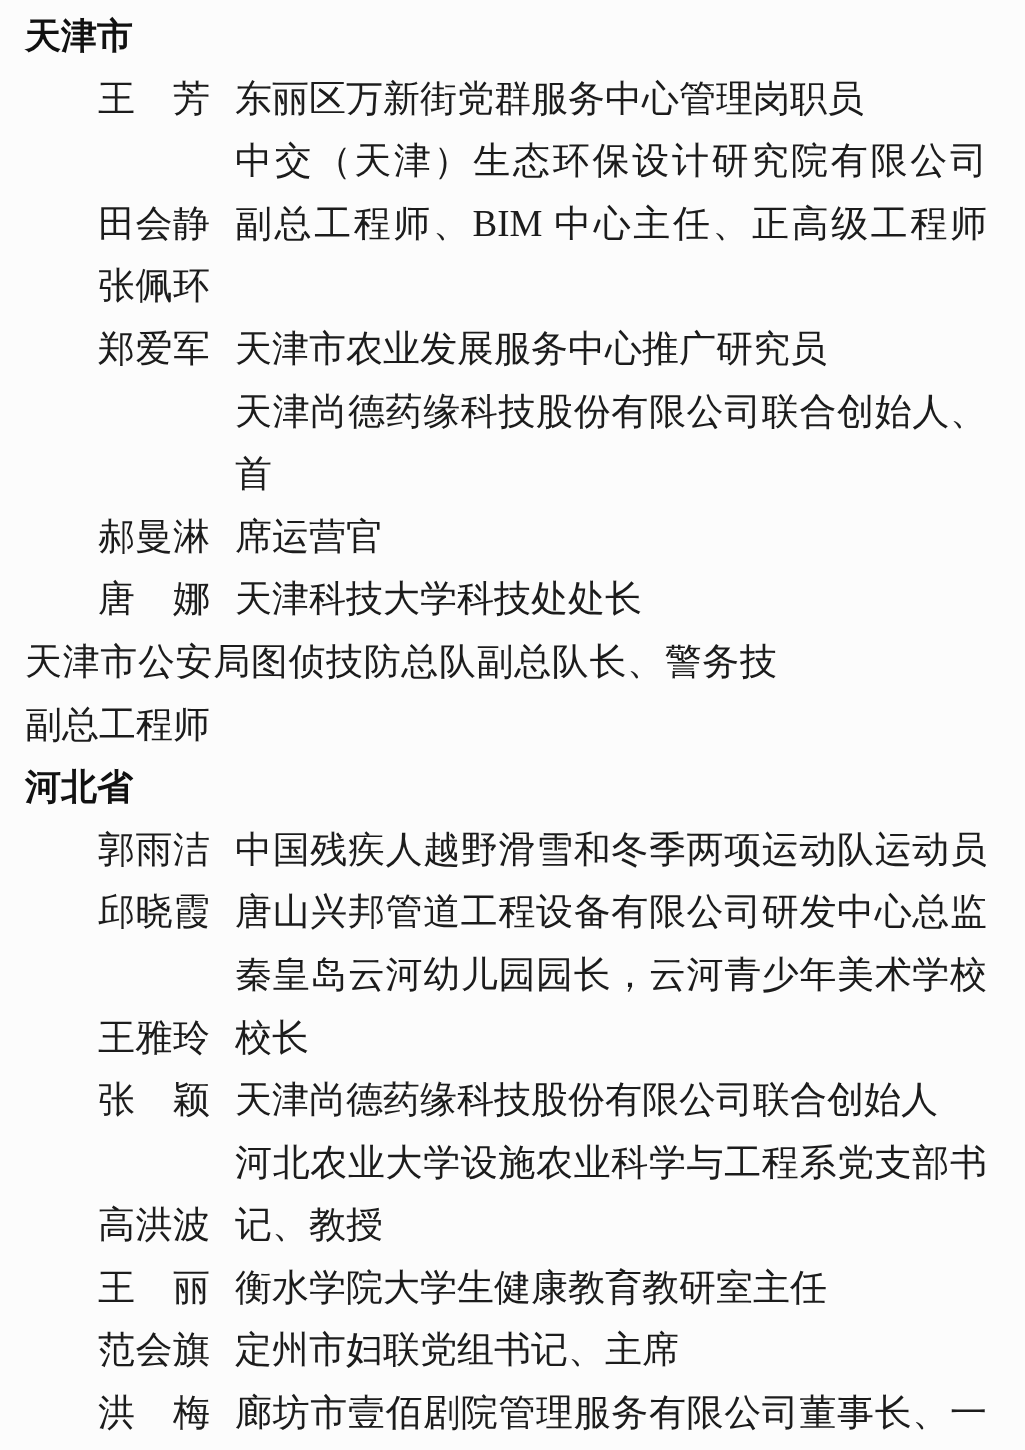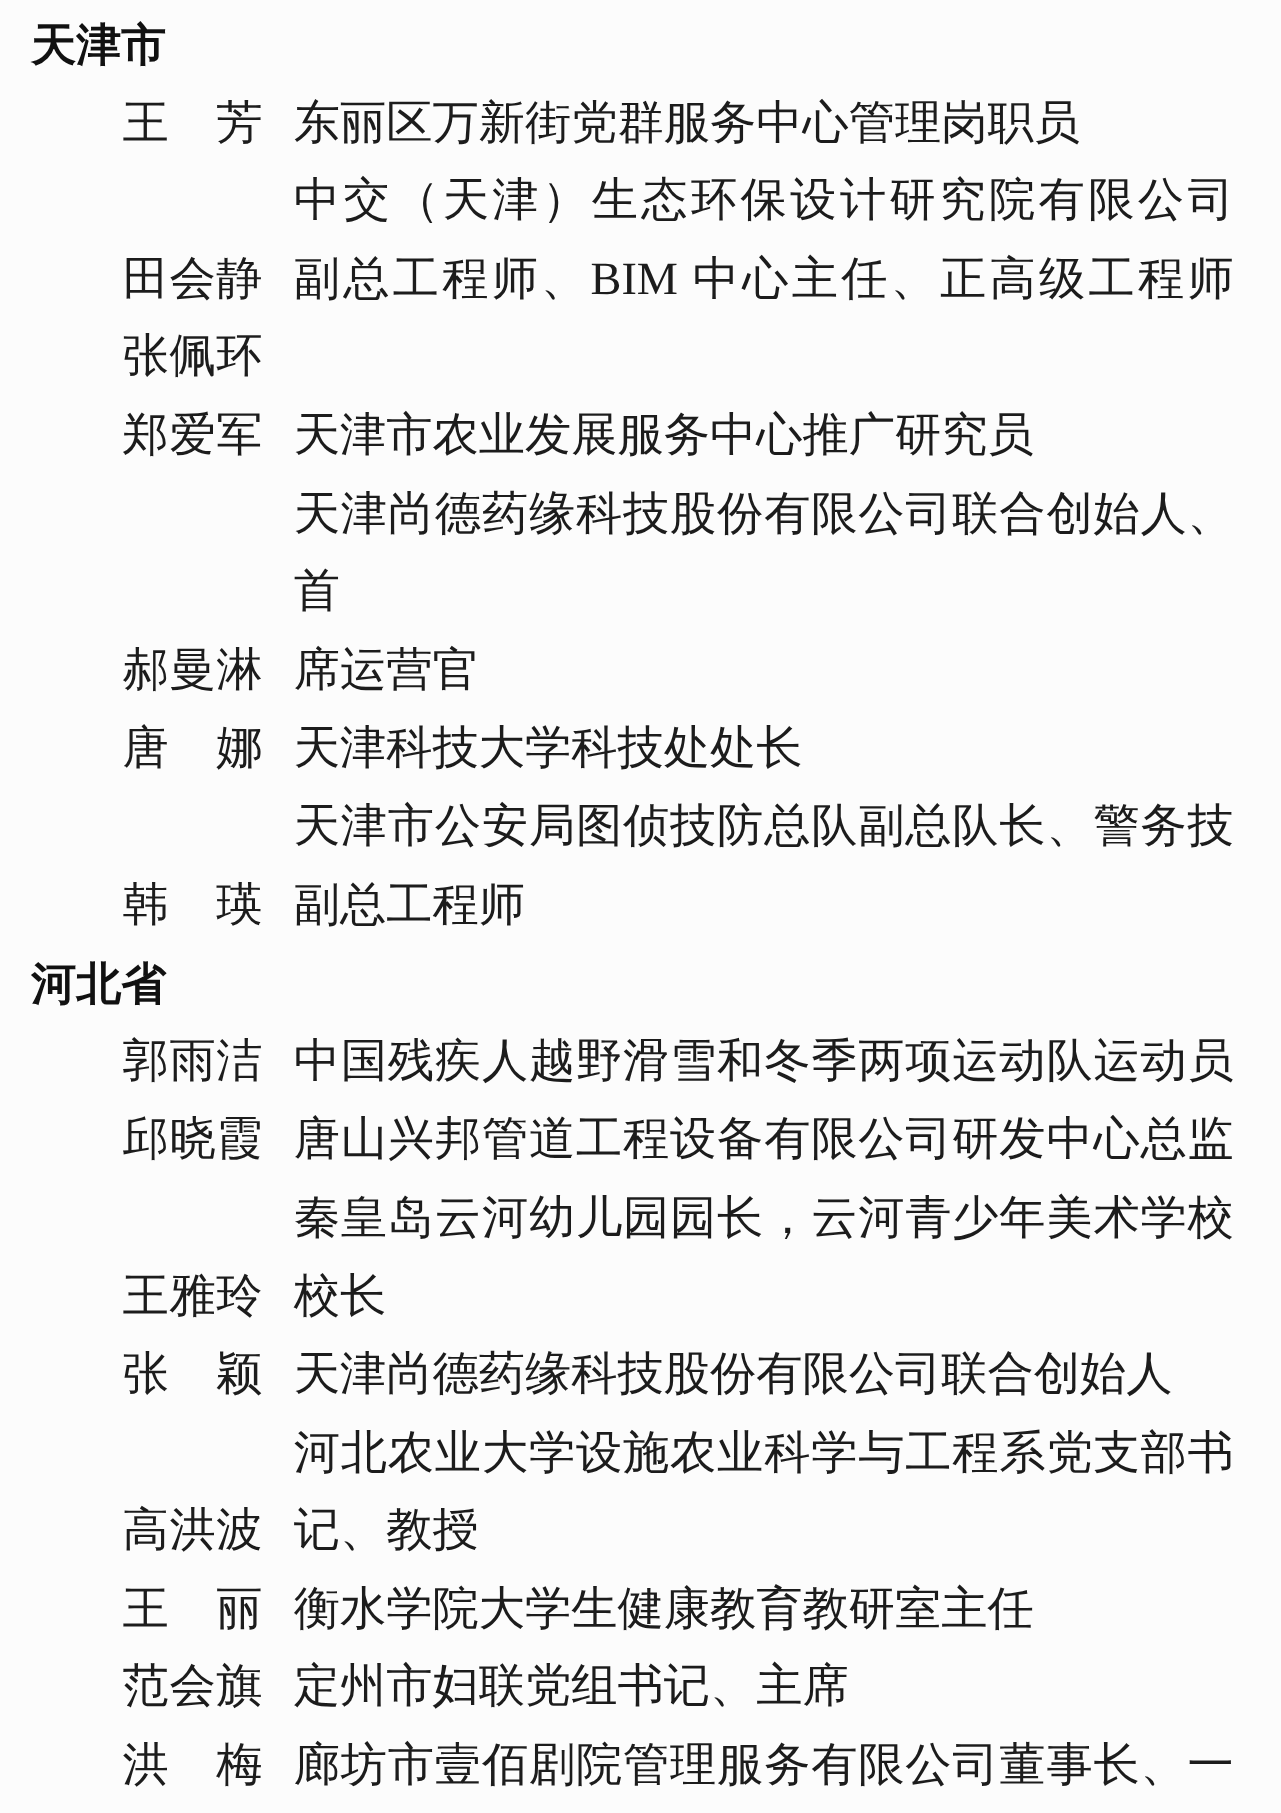--- a/index.html
+++ b/index.html
@@ -92,21 +92,20 @@
         <div class="dline" style="">席运营官</div>
       </div>
     </div>
     <div class="entry">
       <div class="entry-name">唐娜</div>
       <div class="entry-desc">
         <div class="dline" style="">天津科技大学科技处处长</div>
       </div>
     </div>
     <div class="entry">
-      <div class="entry-name">韩瑛</div>
       <div class="entry-desc">
         <div class="dline fill" style="">天津市公安局图侦技防总队副总队长、警务技</div>
         <div class="dline" style="">副总工程师</div>
       </div>
     </div>
     <div class="heading">河北省</div>
     <div class="entry">
       <div class="entry-name">郭雨洁</div>
       <div class="entry-desc">
         <div class="dline fill" style="">中国残疾人越野滑雪和冬季两项运动队运动员</div>

